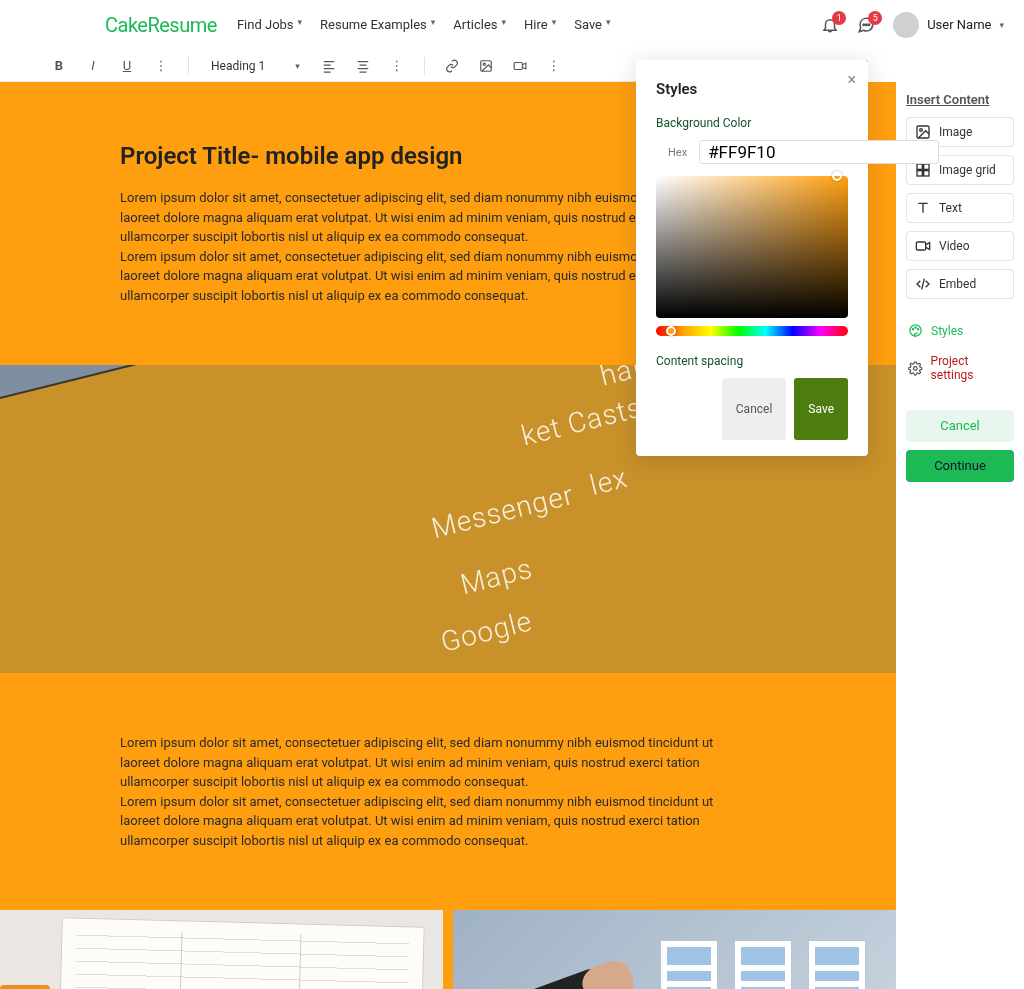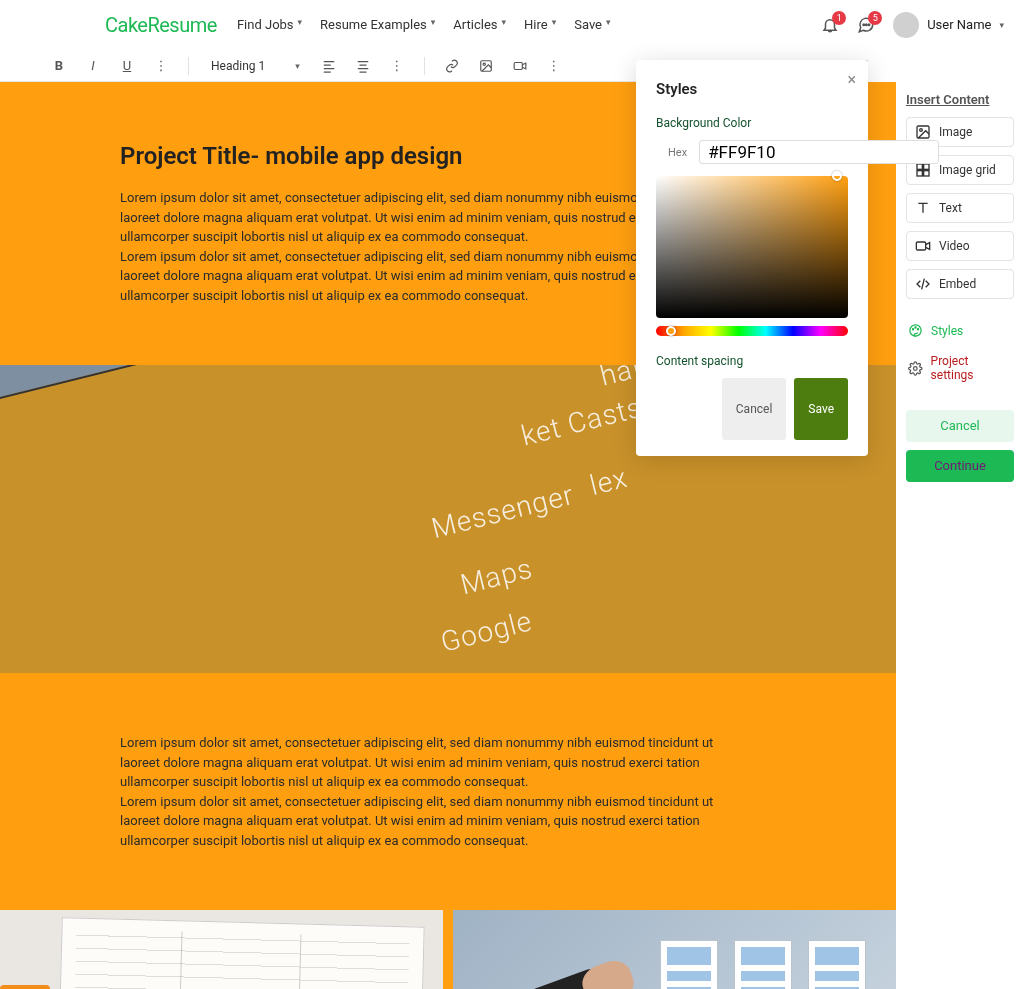--- a/index.html
+++ b/index.html
@@ -54,21 +54,21 @@
 .photo2 .fist { position:absolute; left:110px; bottom:55px; width:50px; height:40px; background:#d6a98b; border-radius:40%; transform:rotate(-20deg); }
 
 .sidepanel { width: 128px; background: #fff; padding: 10px; display:flex; flex-direction:column; gap:8px; }
 .side-section-label { font-size: 13px; color: #555; font-weight: 600; margin-bottom: 2px; text-decoration: underline; }
 .insert-item { display:flex; align-items:center; gap:8px; height:30px; padding:4px 8px; border:1px solid #e3e3e3; border-radius:4px; font-size:12px; color:#333; cursor:pointer; }
 .link-item { display:flex; align-items:center; gap:8px; font-size:12px; cursor:pointer; padding: 4px 2px; }
 .link-item.active { color:#1db954; }
 .link-item:not(.active) { color:#b91c1c; }
 .side-btn { display:block; text-align:center; height:32px; line-height:32px; border-radius:4px; font-size:13px; cursor:pointer; }
 .side-btn.preview { background:#e8f7ee; color:#1db954; }
-.side-btn.continue { background:#1db954; color:#701a75; }
+.side-btn.continue { background:#1db954; color:#0f172a; }
 
 .popover { position: fixed; top: 60px; left: 636px; width: 232px; background: #fff; border-radius: 4px; box-shadow: 0 4px 24px rgba(0,0,0,.15); padding: 20px 20px 16px; }
 .popover h3 { font-size: 15px; font-weight:600; margin-bottom:18px; }
 .popover .close { position:absolute; top:10px; right:12px; color:#888; font-size:16px; cursor:pointer; }
 .pop-label { font-size:12px; color:#14532d; margin: 0 0 10px; }
 .swatch-row { display:flex; align-items:center; gap:12px; margin-bottom:12px; }
 .swatch { width:22px; height:22px; border-radius:4px; background:#FF9F10; }
 .hex-label { font-size:11px; color:#777; }
 .hex-input { flex:1; height:24px; border:1px solid #ddd; border-radius:3px; padding:0 8px; font-size:17px; }
 .color-field { width: 100%; height: 142px; border-radius: 4px; background:

